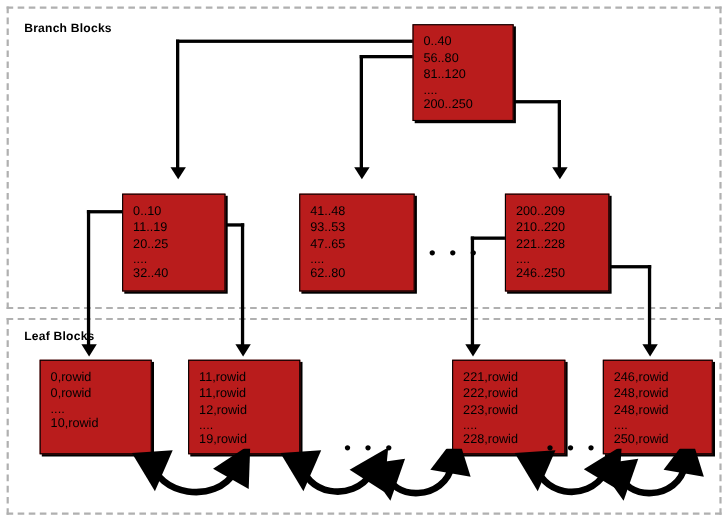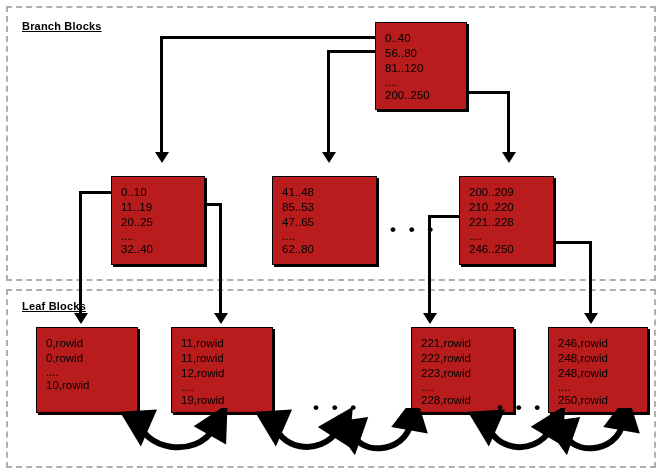--- a/index.html
+++ b/index.html
@@ -17,21 +17,20 @@
     box-sizing:border-box;
     background:transparent;
   }
   .region-label{
     position:absolute;
     font-size:11px;
     font-weight:bold;
     color:#000000;
     letter-spacing:0.2px;
     white-space:nowrap;
-    text-decoration:underline;
   }
   
   .node{
     position:absolute;
     box-sizing:border-box;
     background:#b91c1c;
     border:1px solid #000000;
     box-shadow:2px 2px 0 0 #000000;
     z-index:6;
   }
@@ -127,21 +126,21 @@
       <div>11..19</div>
       <div>20..25</div>
       <div class="dots-line">....</div>
       <div>32..40</div>
     </div>
   </div>
 
   <div class="node" style="left:272px;top:176px;width:105px;height:89px;">
     <div class="node-lines">
       <div>41..48</div>
-      <div>85..53</div>
+      <div>93..53</div>
       <div>47..65</div>
       <div class="dots-line">....</div>
       <div>62..80</div>
     </div>
   </div>
 
   <div class="node" style="left:459px;top:176px;width:95px;height:89px;">
     <div class="node-lines">
       <div>200..209</div>
       <div>210..220</div>

